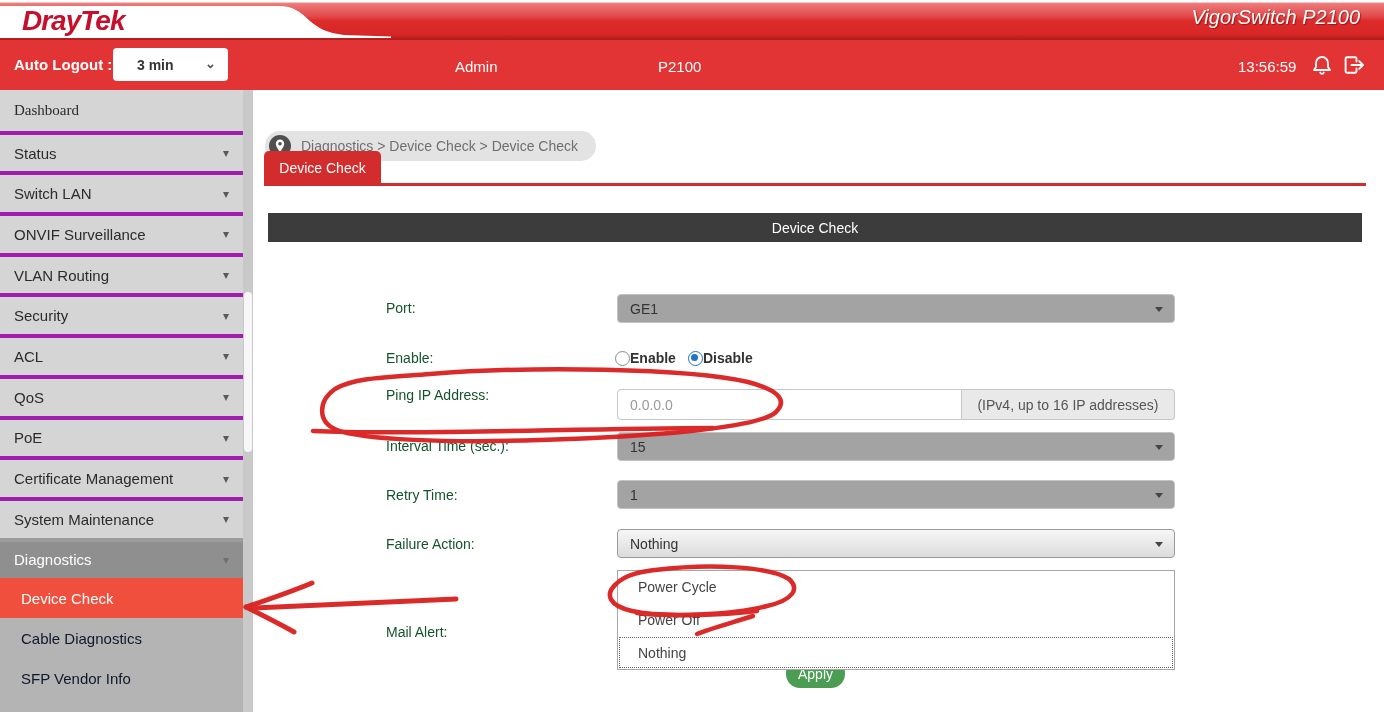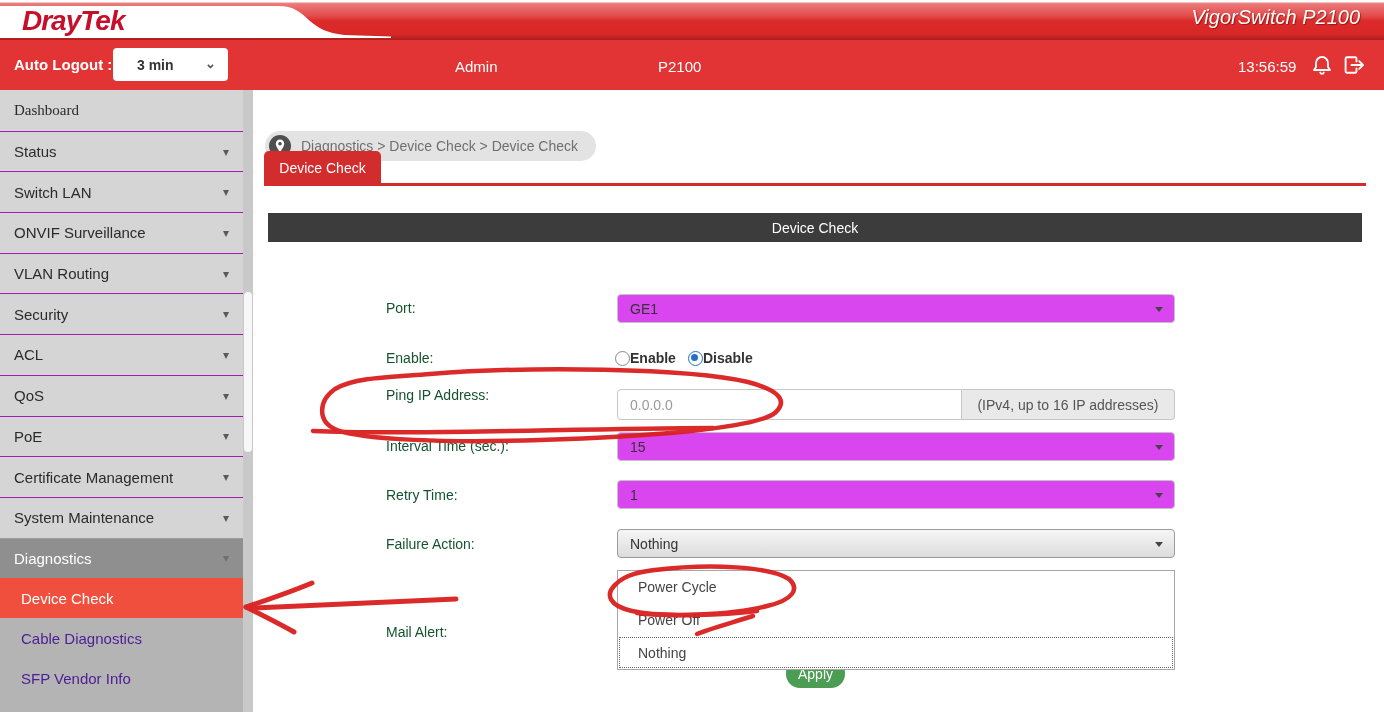--- a/index.html
+++ b/index.html
@@ -28,48 +28,48 @@
   .tb-admin { position:absolute; left:455px; top:18px; color:#fff; font-size:15px; }
   .tb-model { position:absolute; left:658px; top:18px; color:#fff; font-size:15px; }
   .tb-time { position:absolute; left:1238px; top:18px; color:#fff; font-size:15px; }
   .tb-icon { position:absolute; top:13px; width:24px; height:24px; }
   .tb-bell { left:1310px; }
   .tb-logout { left:1342px; }
 
   
   .sidebar { position:absolute; left:0; top:90px; width:243px; height:622px; background:#d5d5d5; }
   .side-item { position:relative; height:40.7px; display:flex; align-items:center;
-    padding-left:14px; font-size:15px; color:#2b2b2b; border-top:1px solid #a21caf; cursor:pointer; }
+    padding-left:14px; font-size:15px; color:#2b2b2b; border-top:4px solid #a21caf; cursor:pointer; }
   .side-item:first-child { border-top:none;font-family:Liberation Serif, serif; }
   .side-arrow { position:absolute; right:14px; color:#5a5a5a; font-size:12px; }
   .side-item.expanded { background:#8f8f8f; color:#fff; border-top-color:#9d9d9d; }
   .side-item.expanded .side-arrow { color:#6f6f6f; }
   .sub-item { height:40px; display:flex; align-items:center; padding-left:21px;
-    font-size:15px; color:#4c1d95; background:#b4b4b4; cursor:pointer; }
+    font-size:15px; color:#0f172a; background:#b4b4b4; cursor:pointer; }
   .sub-item.active { background:#f14f3e; color:#fff; }
   .sub-fill { height:51px; background:#b4b4b4; }
   .scroll-track { position:absolute; left:243px; top:90px; width:10px; height:622px; background:#c9c9c9; }
   .scroll-thumb { position:absolute; left:244px; top:292px; width:8px; height:160px;
     background:#f7f7f7; border-radius:4px; }
 
   
   .breadcrumb { position:absolute; left:265px; top:99px; height:30px; background:#e3e3e3;
     border-radius:15px; display:flex; align-items:center; padding:0 18px 0 4px;margin-top:32px; }
   .crumb-icon { width:22px; height:22px; margin-right:10px; }
   .crumb-text { font-size:14px; color:#6f6f6f; }
   .tab { position:absolute; left:264px; top:151px; width:117px; height:33px; background:#d32c2c;
     border-radius:5px 5px 0 0; color:#fff; font-size:14px; display:flex; align-items:center;
     justify-content:center; cursor:pointer; }
   .tab-underline { position:absolute; left:264px; top:183px; width:1102px; height:3px; background:#d32c2c; }
   .panel-header { position:absolute; left:268px; top:213px; width:1094px; height:29px; background:#3c3c3c;
     color:#fff; font-size:14px; display:flex; align-items:center; justify-content:center; }
 
   
   .flabel { position:absolute; left:365px; font-size:14px; font-weight:normal; color:#14532d;padding-left:21px; }
-  .fselect { position:absolute; left:617px; width:558px; height:29px; background:#d946ef;
+  .fselect { position:absolute; left:617px; width:558px; height:29px; background:#a3a3a3;
     border:1px solid #c3c3c3; border-radius:4px; display:flex; align-items:center;
     padding-left:12px; font-size:14px; color:#333; cursor:pointer; }
   .fselect .tri { position:absolute; right:11px; top:12px; width:0; height:0;
     border-left:4.5px solid transparent; border-right:4.5px solid transparent; border-top:5px solid #444; }
   .fselect.open { background:linear-gradient(180deg,#f6f6f6,#dcdcdc); border-color:#9a9a9a; }
   .radio-row { position:absolute; left:615px; top:350px; display:flex; align-items:center; gap:0;
     font-size:14px; font-weight:bold; color:#333; }
   .radio { width:15px; height:15px; border-radius:50%; background:#fff; border:1px solid #8a8a8a; cursor:pointer; }
   .radio.checked { border:1.5px solid #2273c8; position:relative; }
   .radio.checked::after { content:""; position:absolute; left:2.5px; top:2.5px; width:7px; height:7px;

